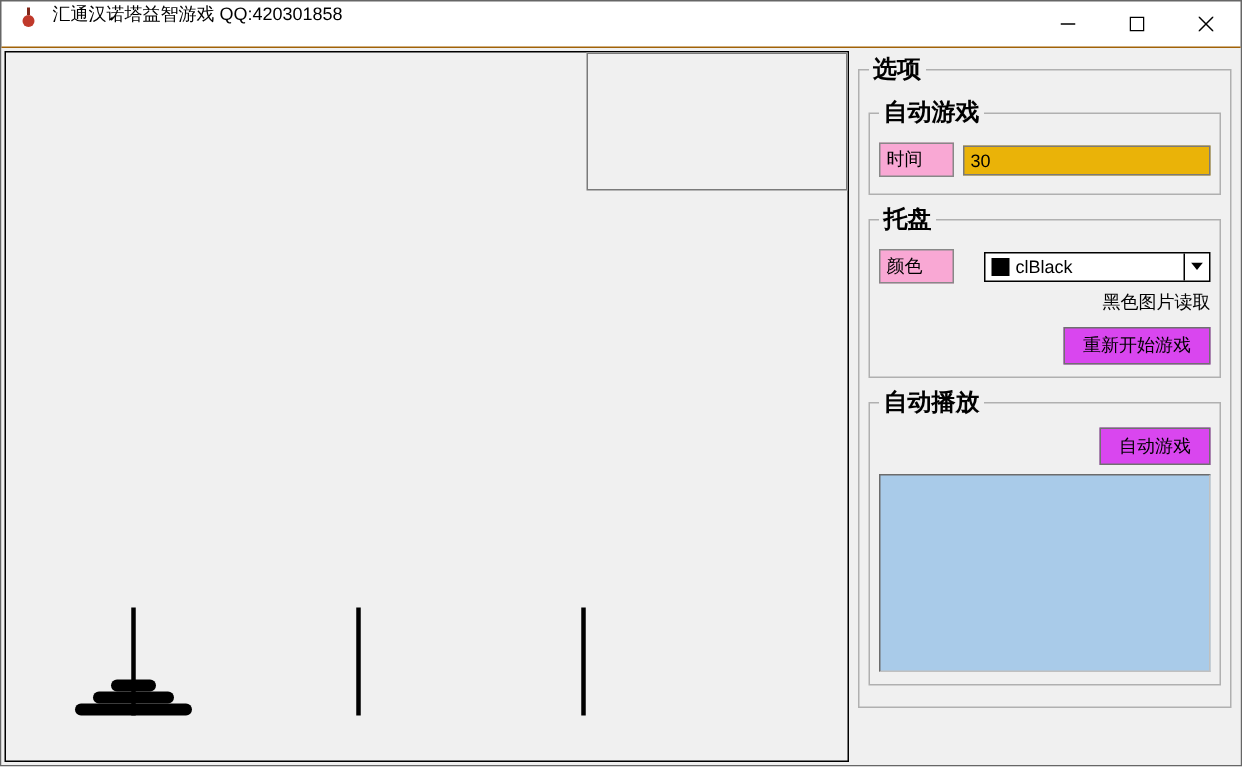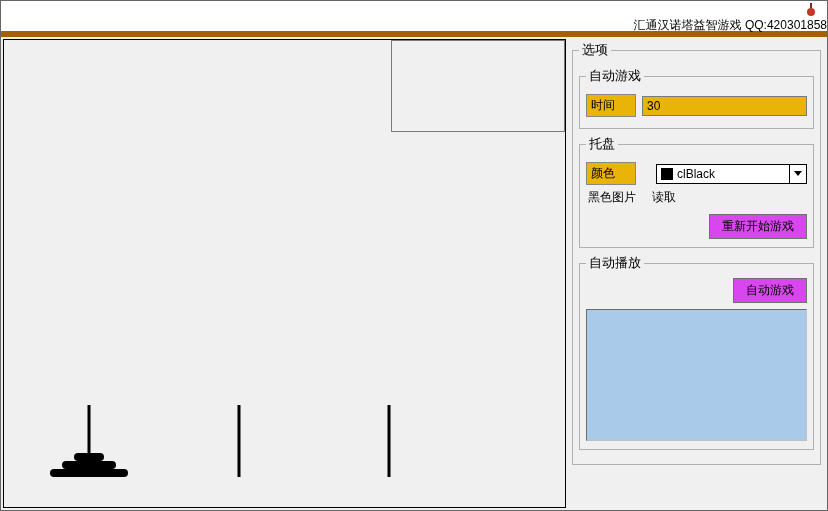--- a/index.html
+++ b/index.html
@@ -1,18 +1,18 @@
 <!DOCTYPE html>
 <html><head>
 <meta charset="utf-8">
 <style>
   html,body{margin:0;padding:0;font-family:"Microsoft YaHei","Segoe UI",sans-serif;font-size:12px;background:#fff;}
   .window{width:828px;height:511px;border:1px solid #666;box-sizing:border-box;display:flex;flex-direction:column;background:#fff;}
   
-  .titlebar{height:30px;display:flex;align-items:flex-end;border-bottom:6px solid #a16207;flex-direction:column;}
+  .titlebar{height:30px;display:flex;align-items:flex-start;border-bottom:1px solid #a16207;}
   .titlebar .icon{width:20px;height:20px;margin:0 6px 0 8px;display:flex;align-items:center;justify-content:center;}
   .titlebar .title{flex:0 0 auto;font-size:12px;}
   .titlebar .spacer{flex:1;}
   .tb-btn{width:46px;height:30px;display:flex;align-items:center;justify-content:center;}
   .tb-btn svg{display:block;}
   
   .client{flex:1;display:flex;background:#f0f0f0;}
   .canvas-wrap{position:relative;flex:1;margin:2px 2px 2px 2px;}
   .canvas{position:absolute;inset:0;border:1px solid #000;background:#f0f0f0;}
   .mini{position:absolute;top:0;right:0;width:172px;height:90px;border:1px solid #7a7a7a;background:#f0f0f0;}
@@ -20,30 +20,30 @@
   .peg-area{position:absolute;left:0;right:0;bottom:8px;height:100px;}
   .peg{position:absolute;bottom:18px;width:150px;}
   .peg .pole{position:absolute;bottom:4px;left:50%;width:3px;height:72px;background:#000;transform:translateX(-50%);}
   .disc{position:absolute;left:50%;transform:translateX(-50%);height:8px;border-radius:4px;background:#000;}
   .d3{width:78px;bottom:4px;}
   .d2{width:54px;bottom:12px;}
   .d1{width:30px;bottom:20px;}
   
   .panel{flex:0 0 205px;padding:4px 6px 6px 4px;box-sizing:border-box;}
   fieldset{border:1px solid #b0b0b0;margin:0 0 6px 0;padding:6px 6px 8px 6px;position:relative;}
-  fieldset>legend{padding:0 3px;font-size:13px;}
+  fieldset>legend{padding:0 3px;font-size:16px;font-weight:bold;}
   fieldset.inner{margin:2px 0 6px 0;}
   .row{display:flex;align-items:center;margin:3px 0;}
-  .row .fl{width:50px;border:1px solid #888;background:#eab308;padding:2px 4px;box-sizing:border-box;font-size:12px;}
+  .row .fl{width:50px;border:1px solid #888;background:#f9a8d4;padding:2px 4px;box-sizing:border-box;font-size:12px;}
   .row input[type=text]{flex:1;margin-left:6px;height:20px;border:1px solid #7a7a7a;padding:0 4px;font-size:12px;box-sizing:border-box;background:#eab308;}
   .combo{flex:1;margin-left:20px;position:relative;height:20px;border:1px solid #000;background:#fff;display:flex;align-items:center;box-sizing:border-box;}
   .combo .swatch{width:12px;height:12px;background:#000;margin:0 4px;}
   .combo .cbtext{flex:1;font-size:12px;}
   .combo .drop{width:16px;height:18px;border-left:1px solid #000;display:flex;align-items:center;justify-content:center;}
-  .linkrow{display:flex;gap:16px;margin:4px 0 8px 2px;font-size:12px;}
+  .linkrow{display:flex;margin:4px 0 8px 2px;font-size:12px;justify-content:flex-end;}
   .btn{display:block;margin-left:auto;padding:3px 12px;border:1px solid #707070;background:#d946ef;font-size:12px;cursor:default;}
   .preview{height:130px;border:1px inset #c0c0c0;background:#a9cbe9;margin-top:6px;}
 </style>
 </head>
 <body>
 
 <div class="window">
 
   <div class="titlebar">
     <span class="icon">

